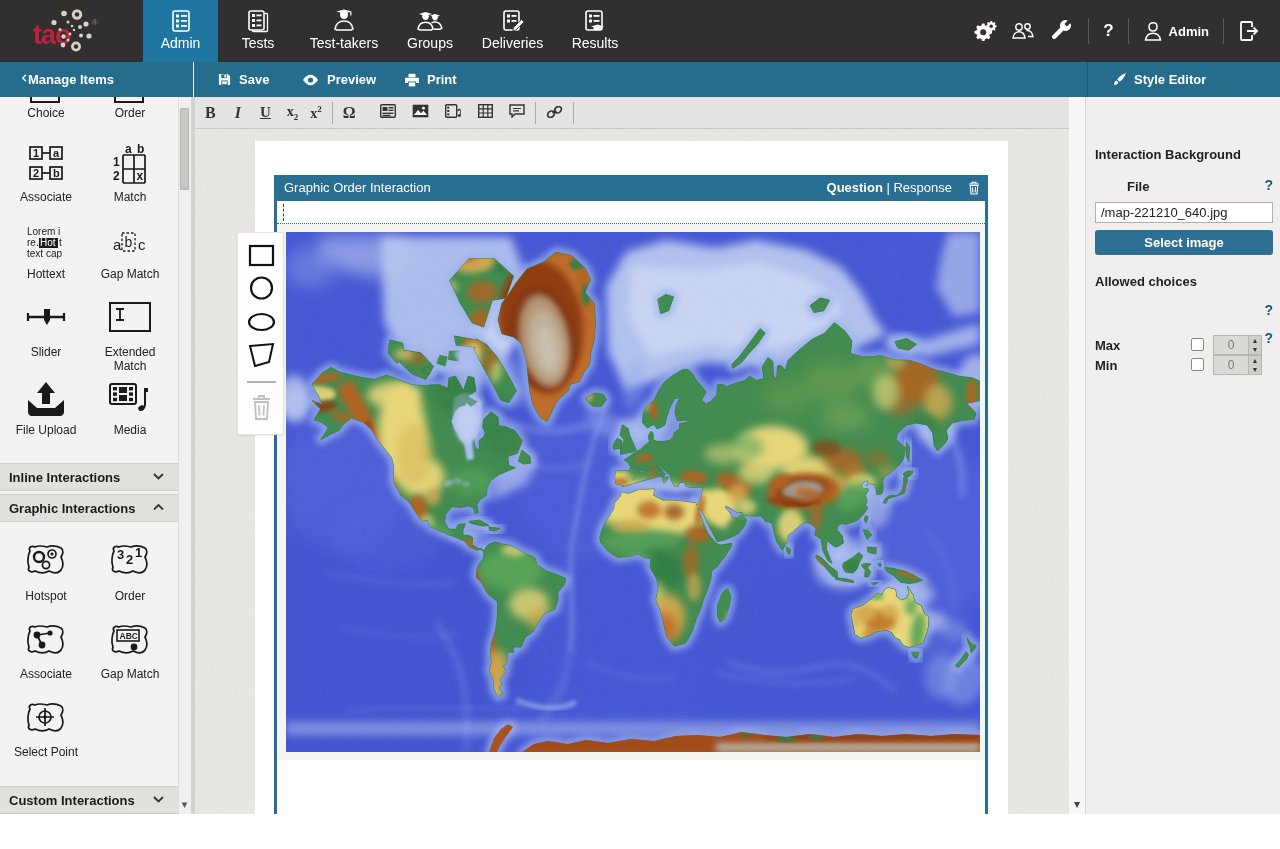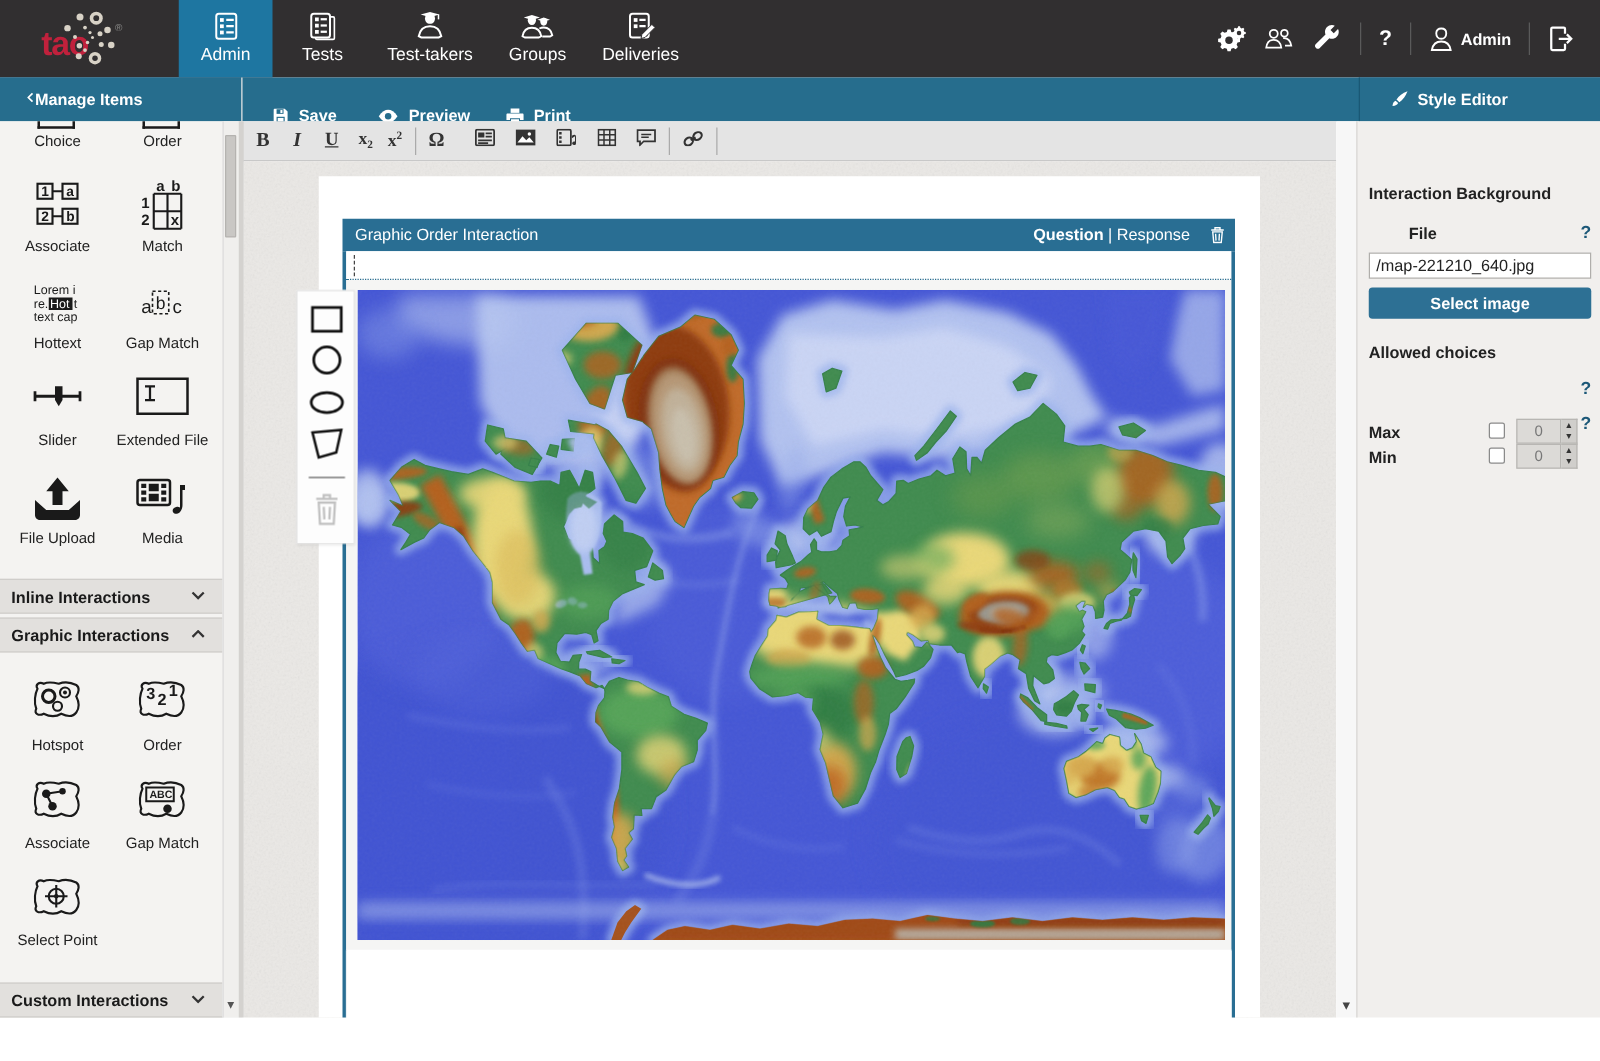--- a/index.html
+++ b/index.html
@@ -18,21 +18,21 @@
 .tab.w92 { width:92px; } .tab.w75 { width:75px; }
 .tab.w84 { width:85px; }
 #topright { right:18px; top:0; height:62px; display:flex; align-items:center; color:#fff; }
 #topright .sep { width:1px; height:26px; background:#5a5a5a; margin:0 14px; }
 #topright .admin { font-size:13px; font-weight:bold; margin-left:6px; }
 
 
 #actionbar { left:0; top:62px; width:1280px; height:35px; background:#266d8d; }
 #manage { left:0; top:62px; width:194px; height:35px; background:#266d8d; border-right:1px solid #e8e8e8; color:#fff; font-size:13px; font-weight:bold; line-height:35px; padding-left:28px; }
 #manage .chev { position:absolute; left:20px; top:10px; width:8px; height:8px; }
-.actbtn { top:62px; height:35px; color:#fff; font-size:13px; font-weight:bold; line-height:35px; display:flex; align-items:center; gap:8px;margin-top:13px; }
+.actbtn { top:62px; height:35px; color:#fff; font-size:13px; font-weight:bold; line-height:35px; display:flex; align-items:center; gap:8px; }
 #styleeditor { right:0; top:62px; width:193px; height:35px; background:#266d8d; border-left:1px solid #1a5875; color:#fff; font-weight:bold; font-size:13px; line-height:35px; }
 
 
 #fmtbar { left:194px; top:97px; width:875px; height:32px; background:#e4e4e4; border-bottom:1px solid #c8c8c8; display:flex; align-items:center; color:#333; }
 #fmtbar .tsep { width:1px; height:22px; background:#aaa; margin:0 10px; }
 
 
 #sidebar { left:0; top:97px; width:194px; height:717px; background:#f4f3f1; }
 #sidebar .shead { position:absolute; left:0; width:178px; height:28px; background:#e2e0dd; border-top:1px solid #cfcdca; border-bottom:1px solid #cfcdca; font-size:13px; font-weight:bold; color:#1a1a1a; line-height:27px; padding-left:9px; }
 #sidebar .shead .hchev { position:absolute; right:14px; top:9px; }
@@ -165,20 +165,32 @@
     <div class="tab w84">
         <div class="ic"><svg width="26" height="24" viewBox="0 0 26 24">
             <rect x="4" y="2" width="15" height="19" rx="2" fill="none" stroke="#fff" stroke-width="1.6"></rect>
             <rect x="7" y="5.5" width="3" height="3" fill="#fff"></rect>
             <rect x="11.5" y="6" width="5" height="1.8" fill="#fff"></rect>
             <rect x="7" y="10.5" width="3" height="3" fill="#fff"></rect>
             <rect x="11.5" y="11" width="5" height="1.8" fill="#fff"></rect>
             <path d="M13.5 18.5 L21.5 10.5 L24 13 L16 21 L12.8 21.8 Z" fill="#fff" stroke="#312f30" stroke-width="0.8"></path>
           </svg></div>
         <span class="lb">Deliveries</span>
+      </div>
+    <div class="tab">
+        <div class="ic"><svg width="26" height="24" viewBox="0 0 26 24">
+            <rect x="4" y="2" width="16" height="19" rx="2" fill="none" stroke="#fff" stroke-width="1.6"></rect>
+            <rect x="7" y="5.5" width="3" height="3" fill="#fff"></rect>
+            <rect x="11.5" y="6" width="6" height="1.8" fill="#fff"></rect>
+            <rect x="7" y="10.5" width="3" height="3" fill="#fff"></rect>
+            <rect x="11.5" y="11" width="6" height="1.8" fill="#fff"></rect>
+            <path d="M9 17.5 L15.5 15.5 L22 17.5 L15.5 19.5 Z" fill="#fff"></path>
+            <path d="M11.5 18.2 L11.5 20.5 C11.5 21.3 19.5 21.3 19.5 20.5 L19.5 18.2" fill="#fff"></path>
+          </svg></div>
+        <span class="lb">Results</span>
       </div>
   </div>
   <div class="abs" id="topright">
     <svg width="26" height="24" viewBox="0 0 26 24">
         <g fill="#fff">
           <path d="M10 4.5 L12.5 4.5 L13 6.5 L14.8 7.2 L16.6 6.2 L18.3 8 L17.3 9.7 L18 11.5 L20 12 L20 14.5 L18 15 L17.3 16.8 L18.3 18.6 L16.6 20.3 L14.8 19.3 L13 20 L12.5 22 L10 22 L9.5 20 L7.7 19.3 L5.9 20.3 L4.2 18.6 L5.2 16.8 L4.5 15 L2.5 14.5 L2.5 12 L4.5 11.5 L5.2 9.7 L4.2 8 L5.9 6.2 L7.7 7.2 L9.5 6.5 Z"></path>
           <circle cx="11.2" cy="13.2" r="3" fill="#312f30"></circle>
           <path d="M18.5 2 L20 2 L20.3 3.2 L21.4 3.7 L22.5 3.1 L23.5 4.1 L22.9 5.2 L23.4 6.3 L24.6 6.6 L24.6 8.1 L23.4 8.4 L22.9 9.5 L23.5 10.6 L22.5 11.6 L21.4 11 L20.3 11.5 L20 12.7 L18.5 12.7 L18.2 11.5 L17.1 11 L16 11.6 L15 10.6 L15.6 9.5 L15.1 8.4 L13.9 8.1 L13.9 6.6 L15.1 6.3 L15.6 5.2 L15 4.1 L16 3.1 L17.1 3.7 L18.2 3.2 Z"></path>
           <circle cx="19.2" cy="7.3" r="1.8" fill="#312f30"></circle>
         </g>
@@ -780,21 +792,21 @@
           <path d="M19 11 L25 11 L25 22 L22 27 L19 22 Z" fill="#1a1a1a"></path>
         </svg>
       </div>
     <div class="libitem" style="left:88px;top:201px;">
         <svg class="icon" width="44" height="38" viewBox="0 0 44 38">
           <rect x="2" y="5" width="40" height="28" fill="none" stroke="#1a1a1a" stroke-width="2"></rect>
           <path d="M8 11 L16 11 M12 11 L12 22 M8 22 L16 22" stroke="#1a1a1a" stroke-width="1.8"></path>
         </svg>
       </div>
     <div class="libitem" style="left:4px;top:248px;">Slider</div>
-    <div class="libitem" style="left:88px;top:248px;">Extended File</div>
+    <div class="libitem" style="left:88px;top:248px;">Extended Match</div>
 
     <div class="libitem" style="left:4px;top:283px;">
         <svg class="icon" width="42" height="40" viewBox="0 0 42 40">
           <path d="M21 2 L30 13 L25 13 L25 24 L17 24 L17 13 L12 13 Z" fill="#1a1a1a"></path>
           <path d="M3 20 L3 32 C3 34 4.5 36 7 36 L35 36 C37.5 36 39 34 39 32 L39 20 L30 28 L12 28 Z" fill="#1a1a1a"></path>
         </svg>
       </div>
     <div class="libitem" style="left:88px;top:283px;">
         <svg class="icon" width="44" height="40" viewBox="0 0 44 40">
           <g fill="#1a1a1a">

